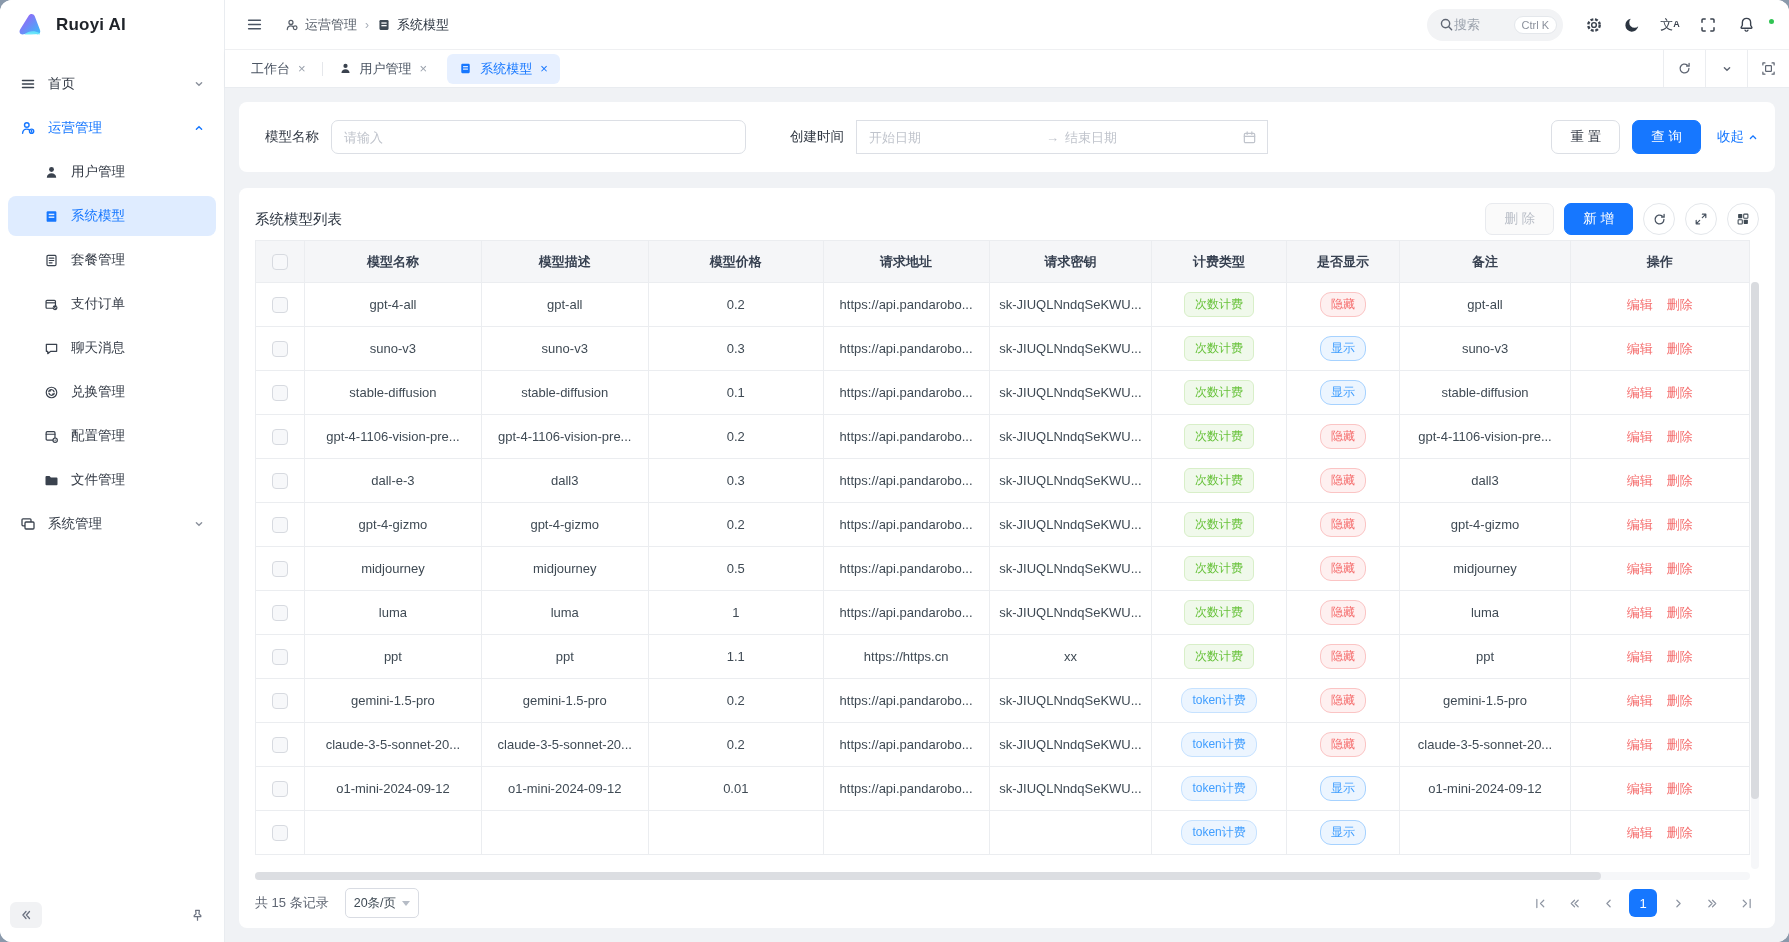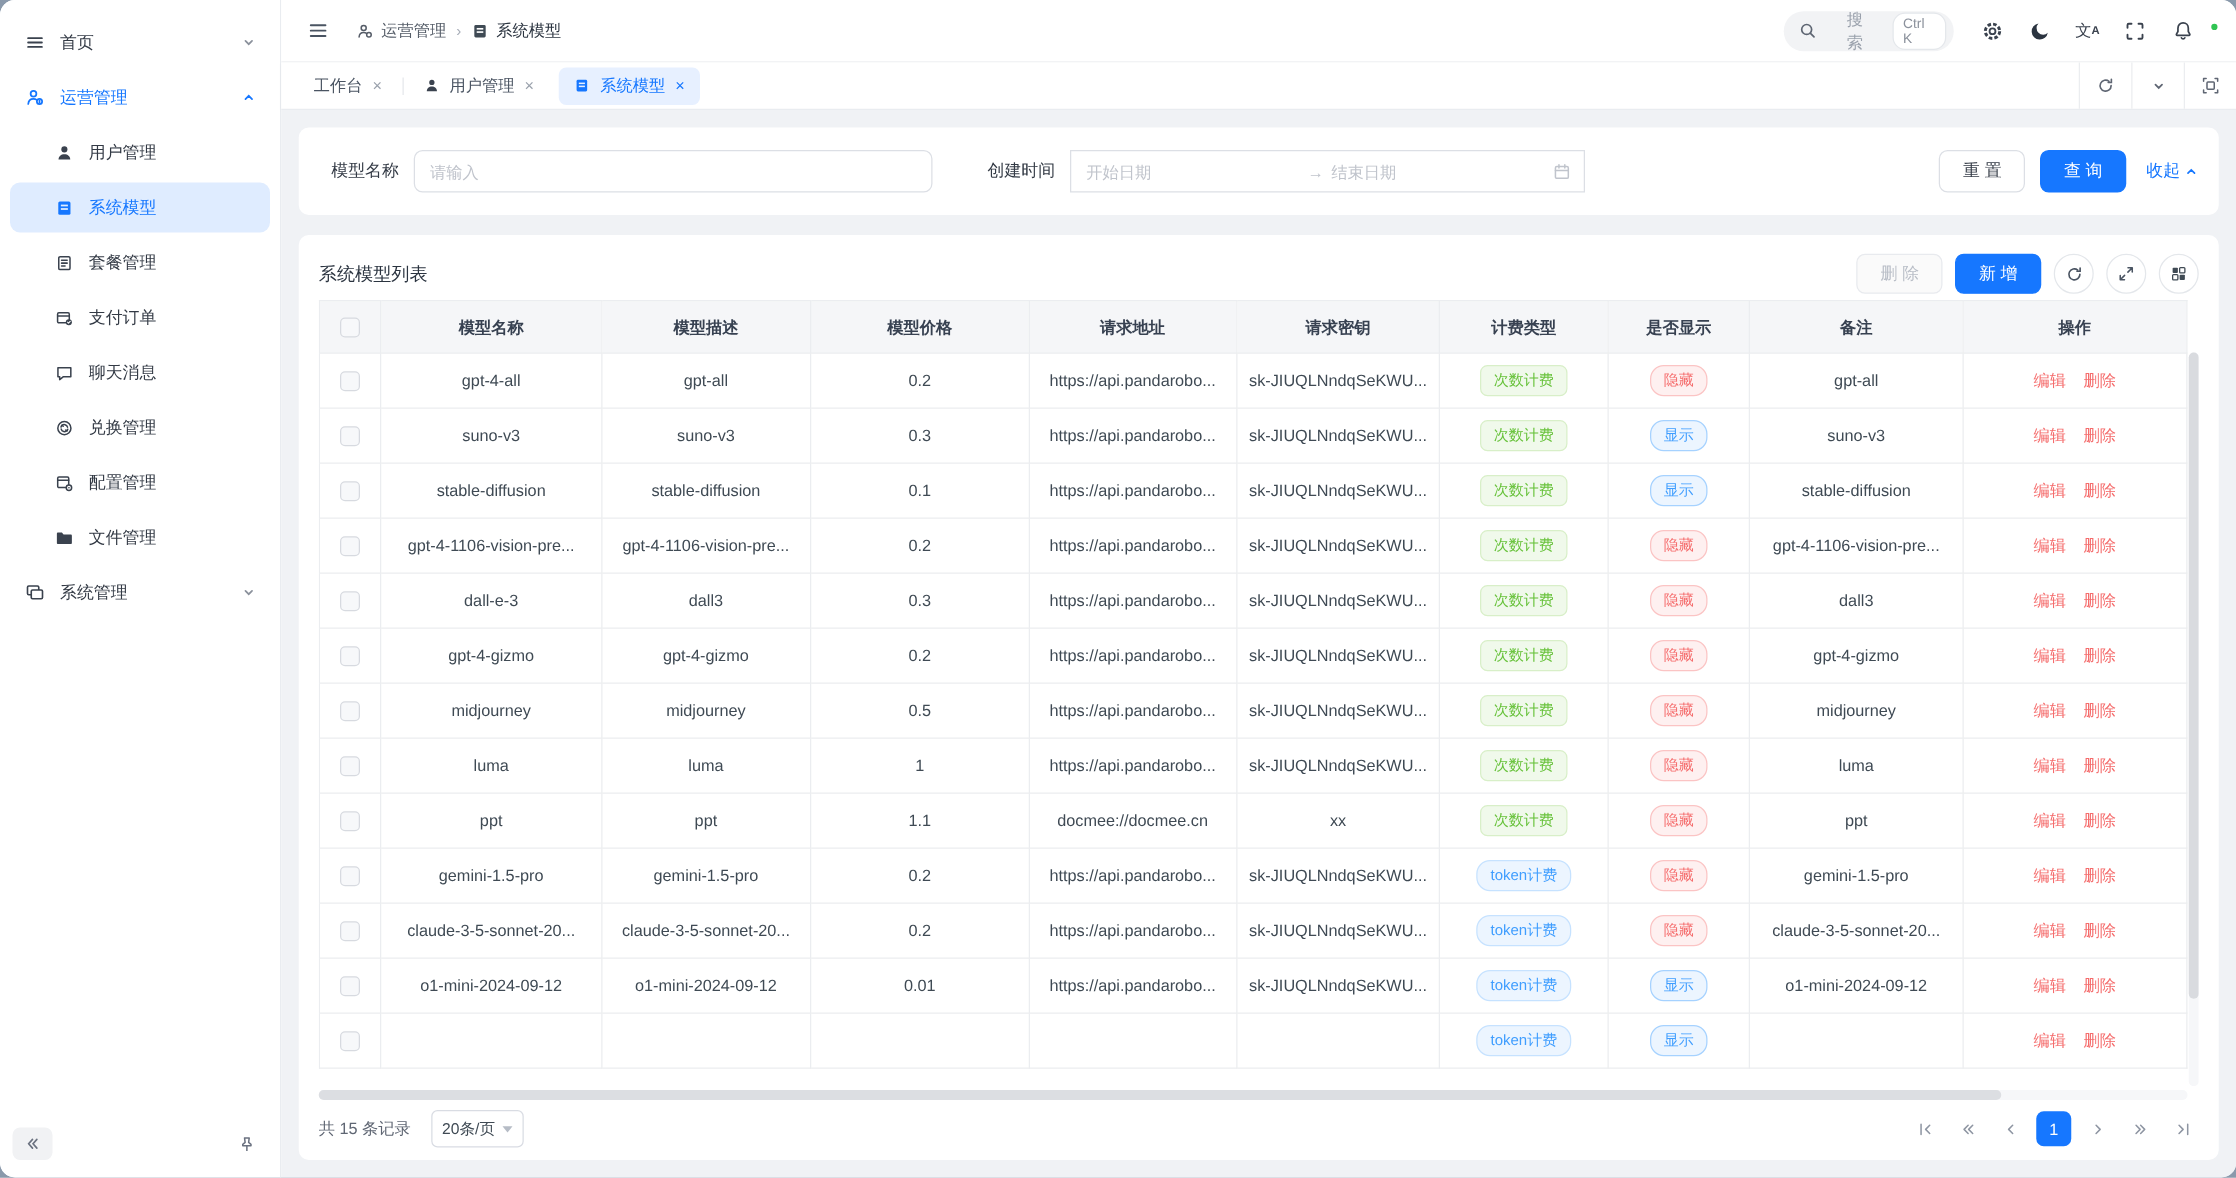--- a/index.html
+++ b/index.html
@@ -21,21 +21,21 @@
   .collapse-btn { width:32px; height:26px; border-radius:6px; background:#f1f2f4; display:flex; align-items:center; justify-content:center; cursor:pointer; }
 
   
   .main { flex:1; display:flex; flex-direction:column; min-width:0; }
   .topbar { height:50px; background:#fff; border-bottom:1px solid #f0f1f3; display:flex; align-items:center; padding:0 14px 0 12px; gap:10px; flex-shrink:0; }
   .icon-btn { width:34px; height:34px; display:flex; align-items:center; justify-content:center; border-radius:8px; cursor:pointer; color:#4a5462; }
   .breadcrumb { display:flex; align-items:center; gap:8px; font-size:13px; color:#555d68; margin-left:4px; }
   .crumb { display:flex; align-items:center; gap:6px; cursor:pointer; }
   .crumb-sep { color:#a7adb8; font-size:12px; }
   .topbar-right { margin-left:auto; display:flex; align-items:center; gap:4px; }
-  .search-pill { height:32px; background:#f2f3f5; border-radius:16px; display:flex; align-items:center; padding:0 6px 0 12px; gap:24px; width:136px; cursor:pointer; margin-right:10px; }
+  .search-pill { height:32px; background:#f2f3f5; border-radius:16px; display:flex; align-items:center; padding:0 6px 0 12px; gap:0; width:136px; cursor:pointer; margin-right:10px; }
   .search-pill .ph { color:#9aa1ac; font-size:13px; flex:1; }
   .kbd { background:#fff; border:1px solid #e4e7eb; border-radius:10px; font-size:11px; color:#8b919c; padding:2px 7px; }
   .avatar-wrap { position:relative; margin-left:8px; cursor:pointer; }
   .avatar { width:30px; height:30px; border-radius:50%; background:radial-gradient(circle at 32% 28%, #c7b6f5 0 28%, #7fb6e8 45%, #4a5f8f 72%, #27406b 100%); box-shadow:inset 0 0 0 1px rgba(0,0,0,.08); }
   .online-dot { position:absolute; right:-1px; bottom:-1px; width:9px; height:9px; border-radius:50%; background:#30c453; border:2px solid #fff; }
 
   .tabbar { height:38px; background:#fff; border-bottom:1px solid #e9ecf0; display:flex; align-items:center; padding-left:14px; flex-shrink:0; box-shadow:0 1px 3px rgba(0,0,0,.03); }
   .tab { display:flex; align-items:center; gap:8px; height:30px; padding:0 12px; font-size:13px; color:#4a5462; border-radius:6px; cursor:pointer; }
   .tab .x { color:#9aa1ac; font-size:13px; cursor:pointer; }
   .tab.active { background:#e7f0ff; color:#1677ff; }
@@ -98,20 +98,35 @@
   svg { display:block; }
   .tr-icon { font-size:13px; color:#3a424e; line-height:1; }
   .tr-icon b { font-size:9px; font-weight:bold; }
 </style>
 </head>
 <body>
 
 <div class="window">
 
   <aside class="sidebar">
+    <div class="logo-row">
+      <span>
+        <svg width="30" height="30" viewBox="0 0 32 32">
+            <defs>
+          <linearGradient id="lg1" x1="0" y1="0" x2="1" y2="1">
+            <stop offset="0" stop-color="#a855f7"></stop>
+                <stop offset="1" stop-color="#38bdf8"></stop>
+          </linearGradient>
+            </defs>
+          <path d="M7 26c-3 0-4-3-2.5-5.5L13.5 6c1.6-2.6 5.3-2.4 6.4.5l5.6 14.5c1.2 3-.8 5.4-4 4.6-5-1.3-9.5-.6-14.5.4z" fill="url(#lg1)"></path>
+          <path d="M9 26c4.5-3.8 10.5-4.2 16-1.5l.6 1.6c-5.6-.9-11 .2-16.6-.1z" fill="#67e8f9" opacity=".9"></path>
+        </svg>
+      </span>
+      <span class="logo-title">Ruoyi AI</span>
+    </div>
 
     <nav class="nav">
       <div class="nav-item">
         <span>
           <svg width="16" height="16" viewBox="0 0 16 16" fill="none" stroke="#3a424e" stroke-width="1.5" stroke-linecap="round">
               <path d="M2.5 4.5h11M2.5 8h11M2.5 11.5h11"></path>
             </svg>
         </span>
         <span class="lbl">首页</span>
         <span class="chev">
@@ -557,21 +572,21 @@
     <td>luma</td>
     <td>
       <span class="op-link op-edit">编辑</span><span class="op-link op-del">删除</span>
     </td>
   </tr>
                 <tr>
     <td><span class="checkbox"></span></td>
     <td>ppt</td>
     <td>ppt</td>
     <td>1.1</td>
-    <td>docmee://docmee.cn</td>
+    <td>https://https.cn</td>
     <td>xx</td>
     <td><span class="badge badge-count">次数计费</span></td>
     <td><span class="badge badge-hide">隐藏</span></td>
     <td>ppt</td>
     <td>
       <span class="op-link op-edit">编辑</span><span class="op-link op-del">删除</span>
     </td>
   </tr>
                 <tr>
     <td><span class="checkbox"></span></td>

